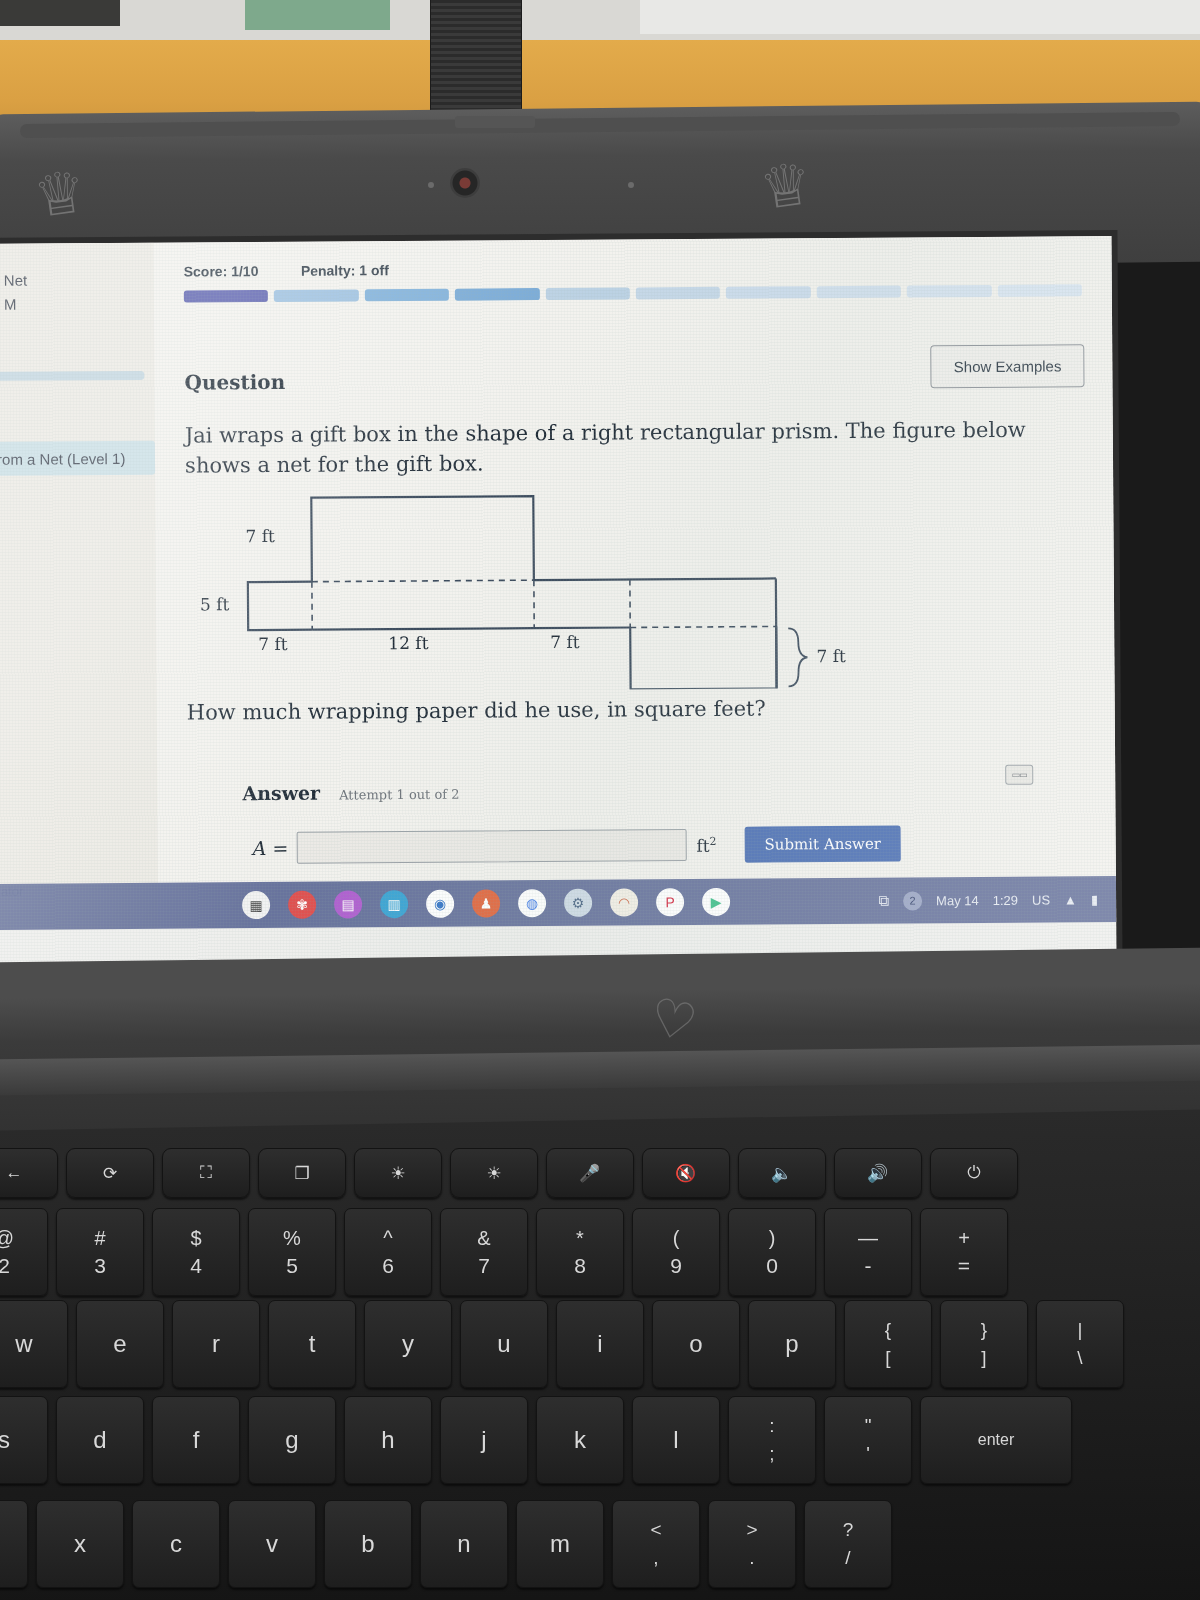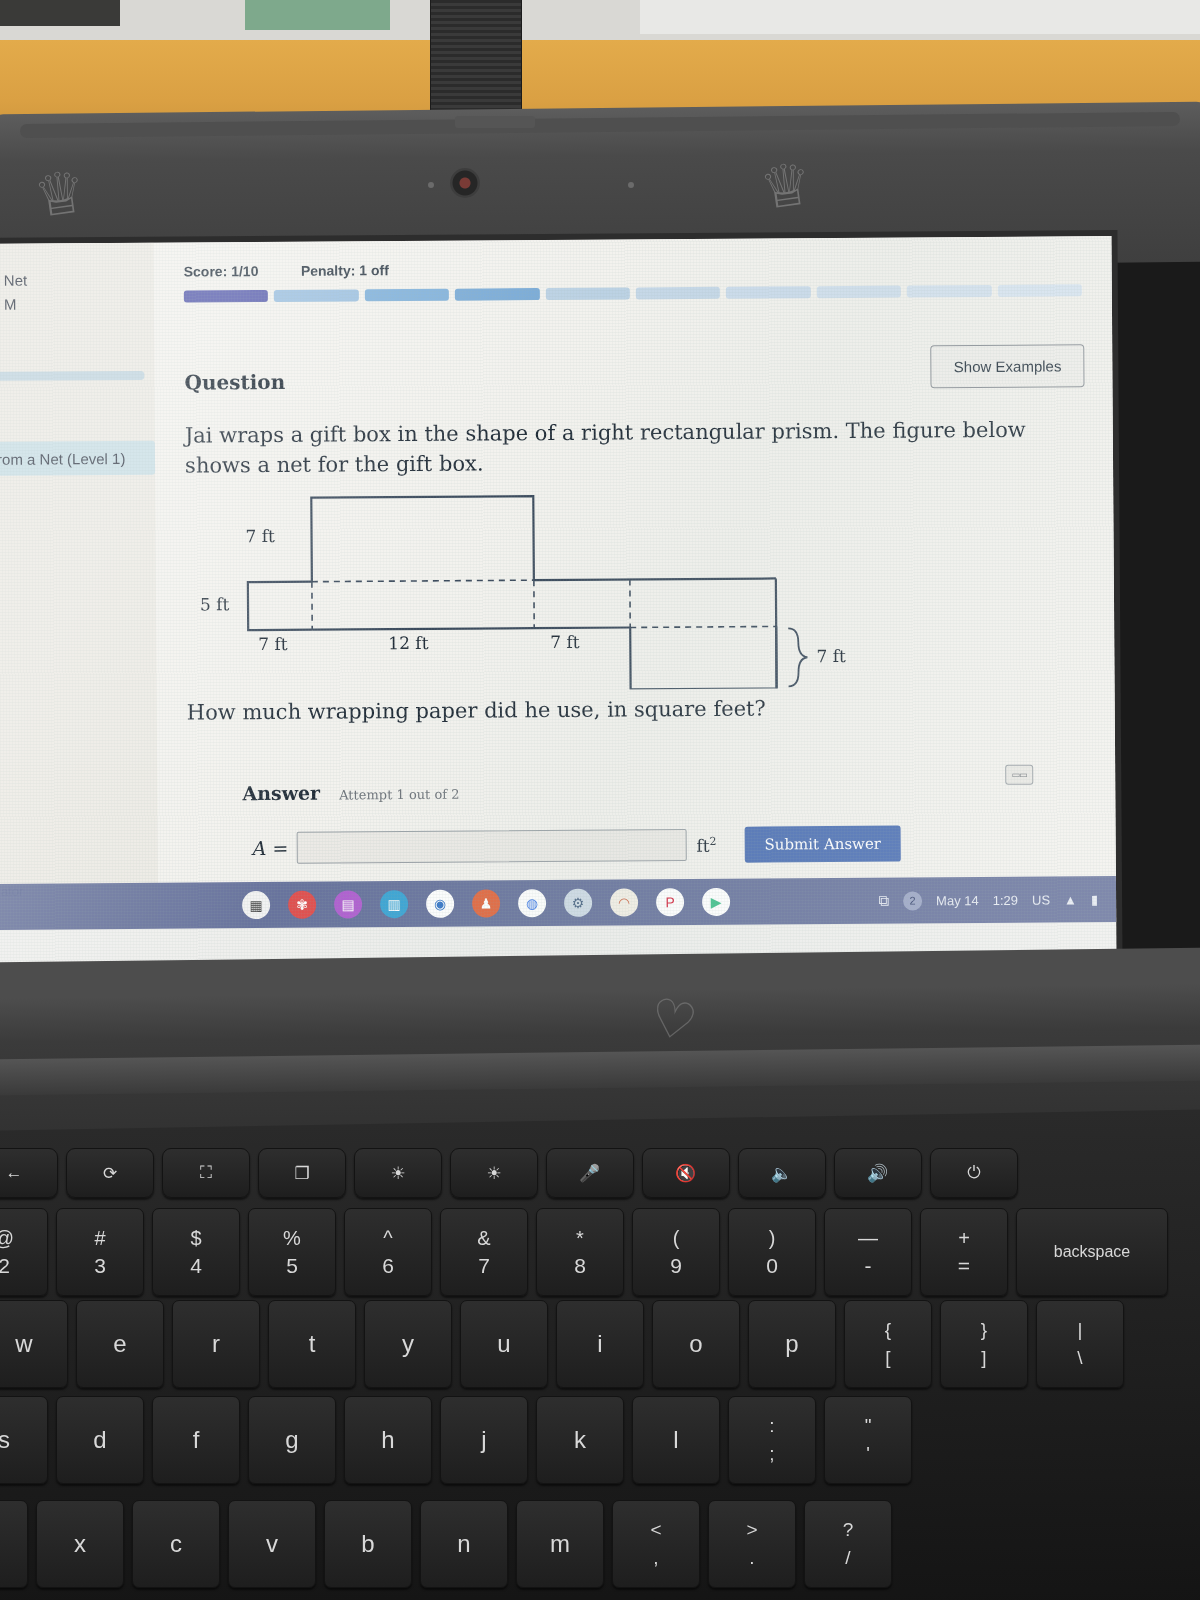--- a/index.html
+++ b/index.html
@@ -343,23 +343,20 @@
         <span class="bot">0</span>
       </div>
       <div class="key num">
         <span class="top">—</span>
         <span class="bot">-</span>
       </div>
       <div class="key num">
         <span class="top">+</span>
         <span class="bot">=</span>
       </div>
-      <div class="key num wide">
-        <span>backspace</span>
-      </div>
     </div>
   <div class="krow" id="ltrrow1" style="left:-20px;top:1300px;">
       <div class="key ltr">
         <span>w</span>
       </div>
       <div class="key ltr">
         <span>e</span>
       </div>
       <div class="key ltr">
         <span>r</span>
@@ -421,20 +418,23 @@
         <span>l</span>
       </div>
       <div class="key ltr dual">
         <span>:</span>
         <span>;</span>
       </div>
       <div class="key ltr dual">
         <span>"</span>
         <span>'</span>
       </div>
+      <div class="key ltr wide">
+        <span>enter</span>
+      </div>
     </div>
   <div class="krow" id="ltrrow3" style="left:-60px;top:1500px;">
       <div class="key ltr"></div>
       <div class="key ltr">
         <span>x</span>
       </div>
       <div class="key ltr">
         <span>c</span>
       </div>
       <div class="key ltr">

